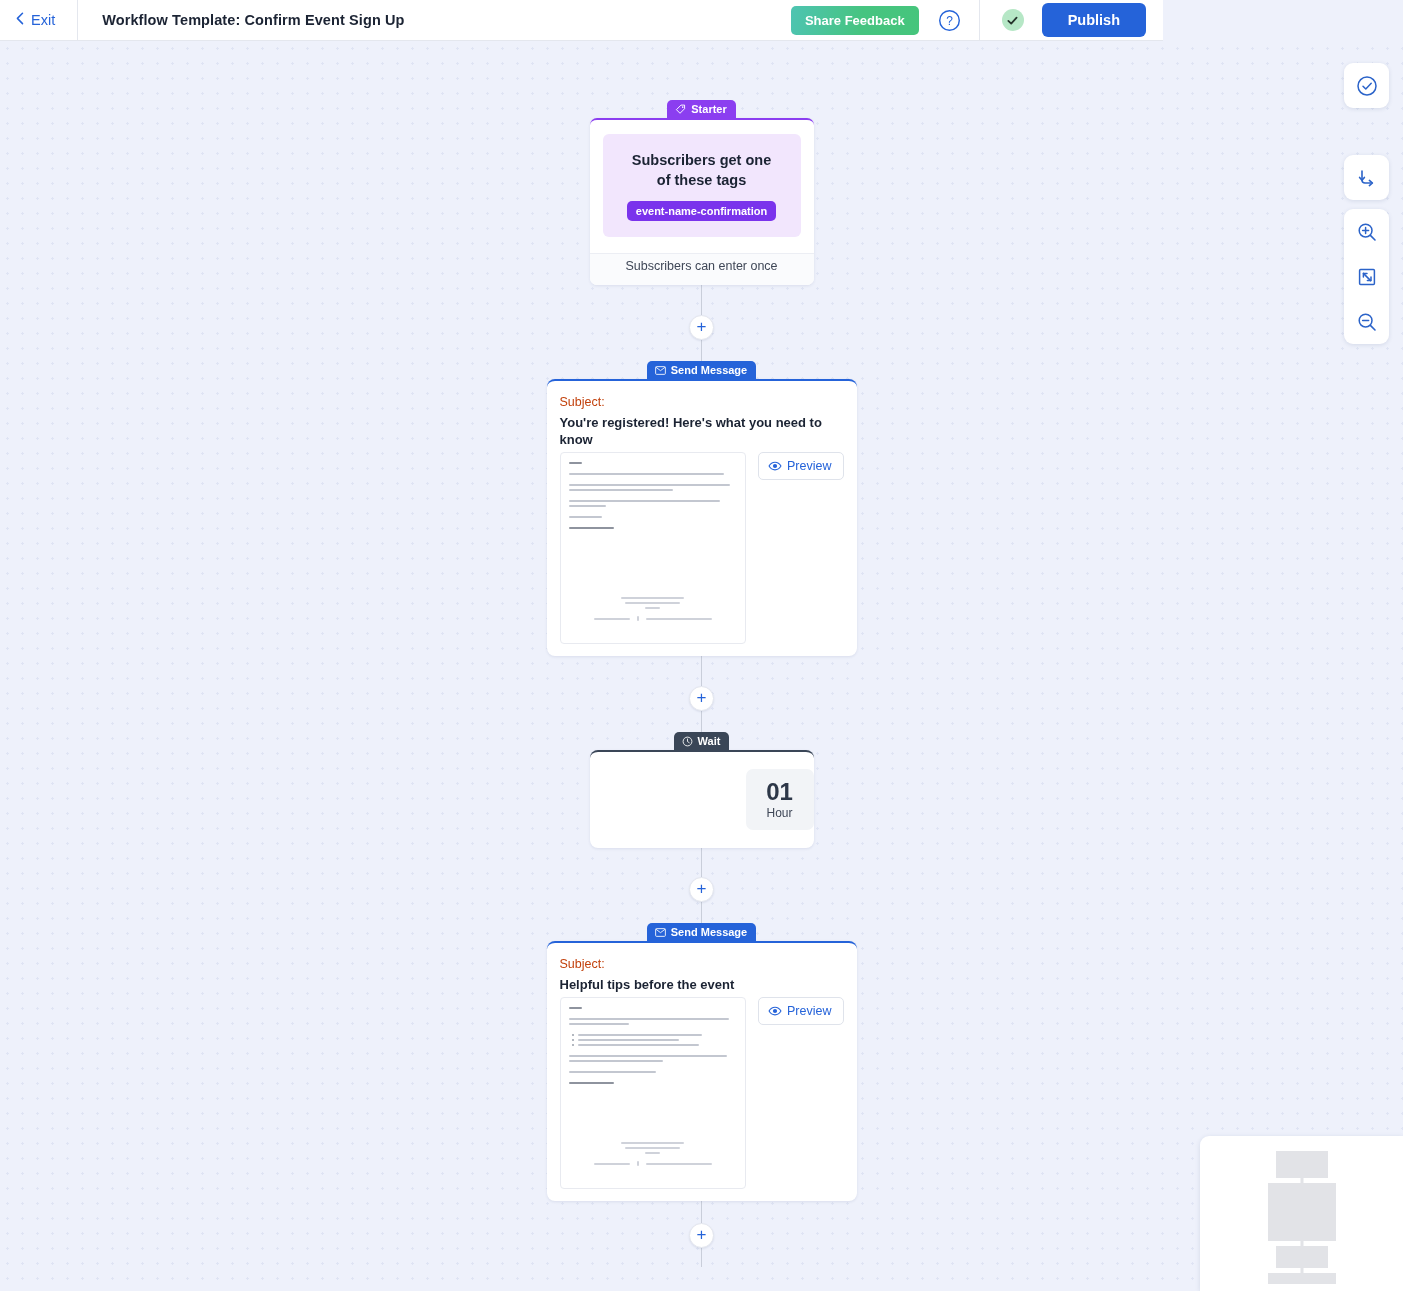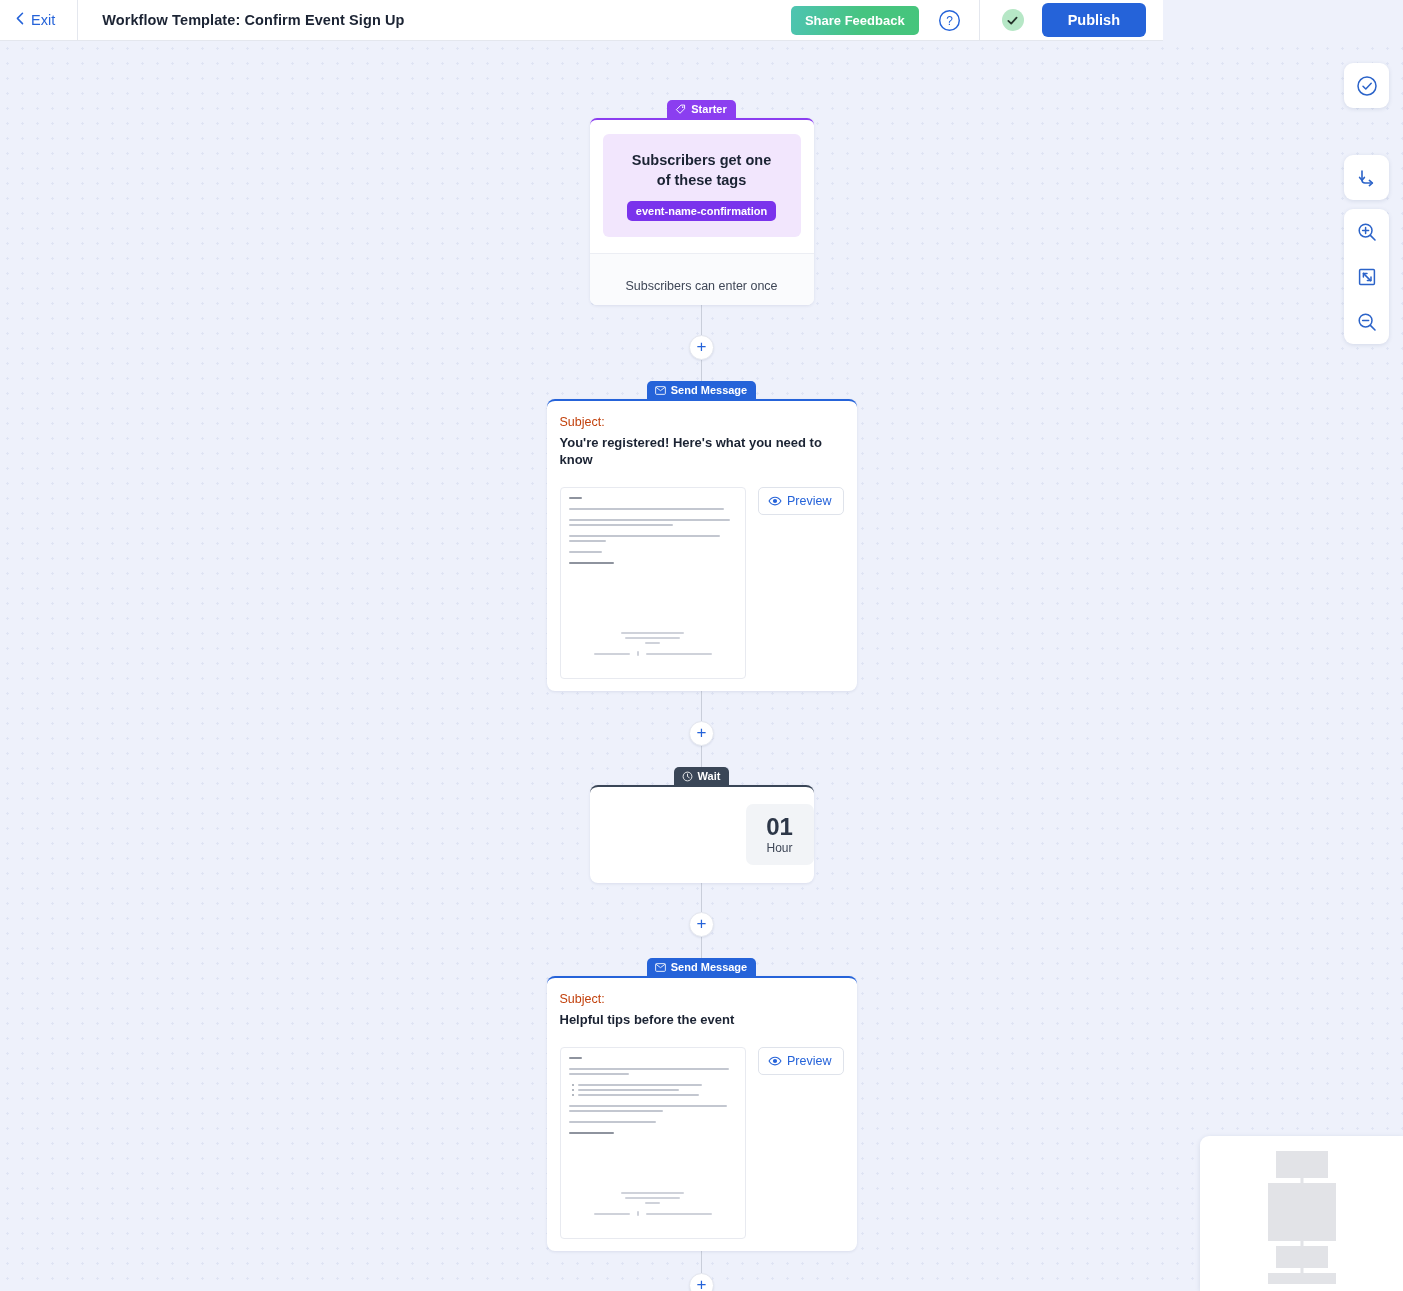--- a/index.html
+++ b/index.html
@@ -128,27 +128,27 @@
     display: inline-block;
     background: #7a33ec; color: #ffffff;
     font-size: 11px; font-weight: 600;
     padding: 4px 9px; border-radius: 5px;
   }
   .starter-foot {
     border-top: 1px solid #eceef4;
     background: #fafbfd;
     text-align: center;
     font-size: 12.5px; color: #3f4757;
-    padding: 25px 0 12px 0;
+    padding: 5px 0 12px 0;
   }
 
   .send-body { padding: 14px 13px 12px 13px; }
   .subject-label { font-size: 12.5px; color: #c2410c; margin-bottom: 5px; }
   .subject-value { font-size: 13px; font-weight: 700; color: #1b2333; line-height: 17px; }
-  .send-row { display: flex; gap: 12px; margin-top: 19px; }
+  .send-row { display: flex; gap: 12px; margin-top: 4px; }
 
   .thumb {
     width: 202px; height: 192px;
     background: #ffffff;
     border: 1px solid #e8eaf0;
     border-radius: 4px;
     padding: 9px 8px;
     overflow: hidden;
     position: relative;
   }

